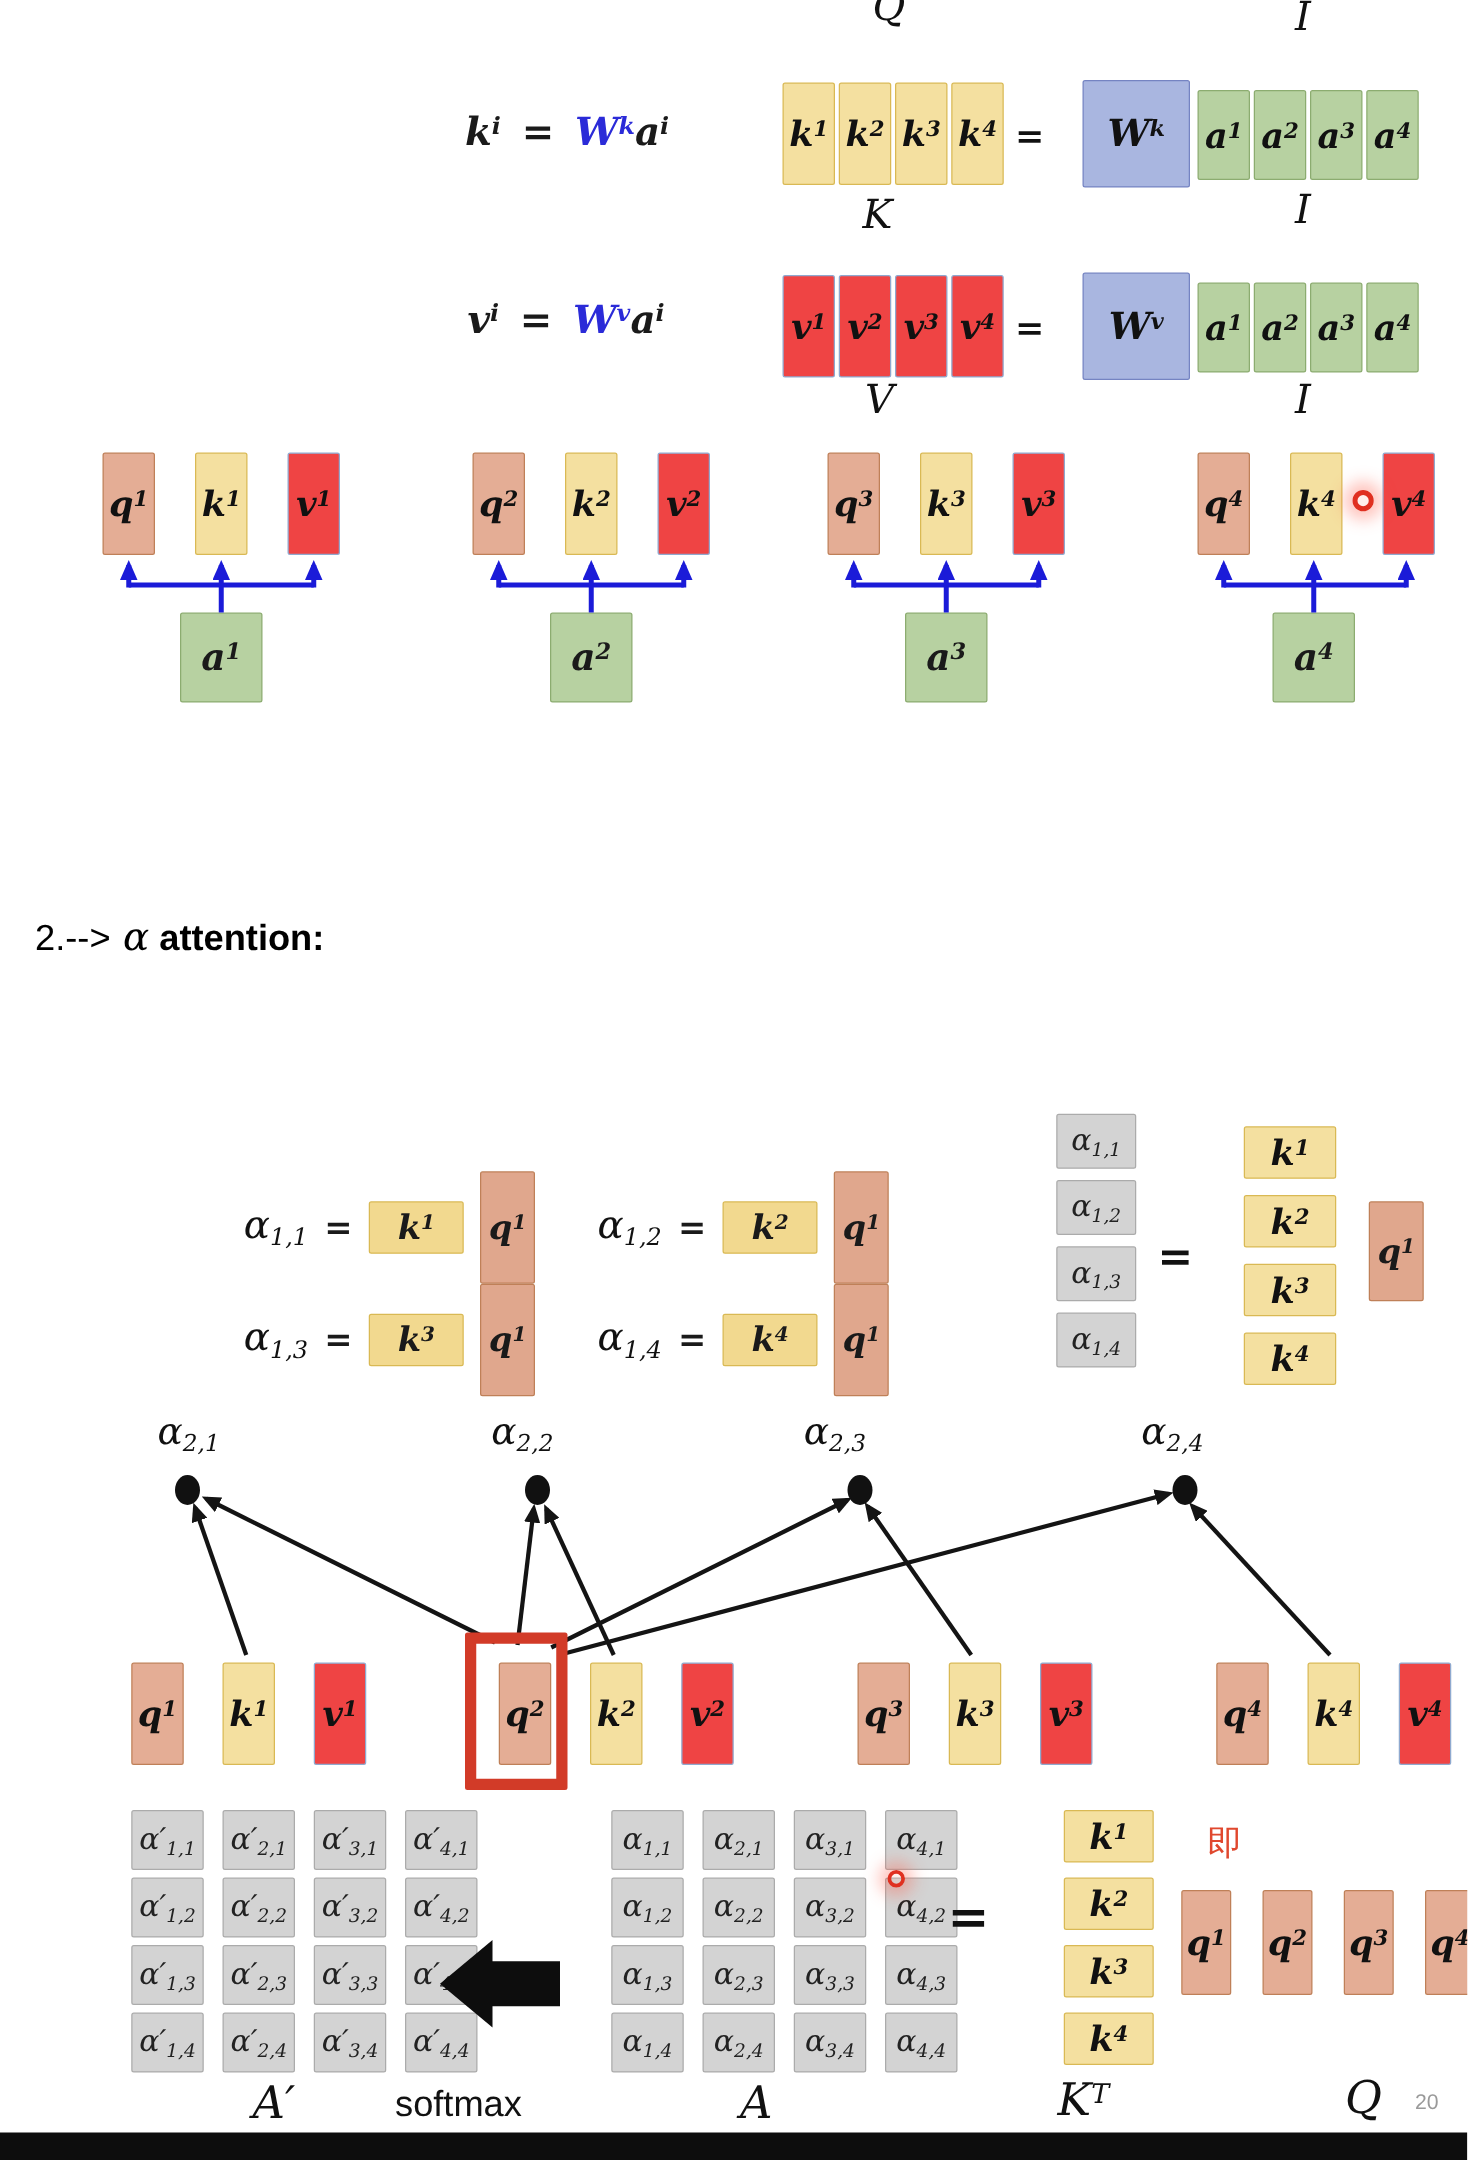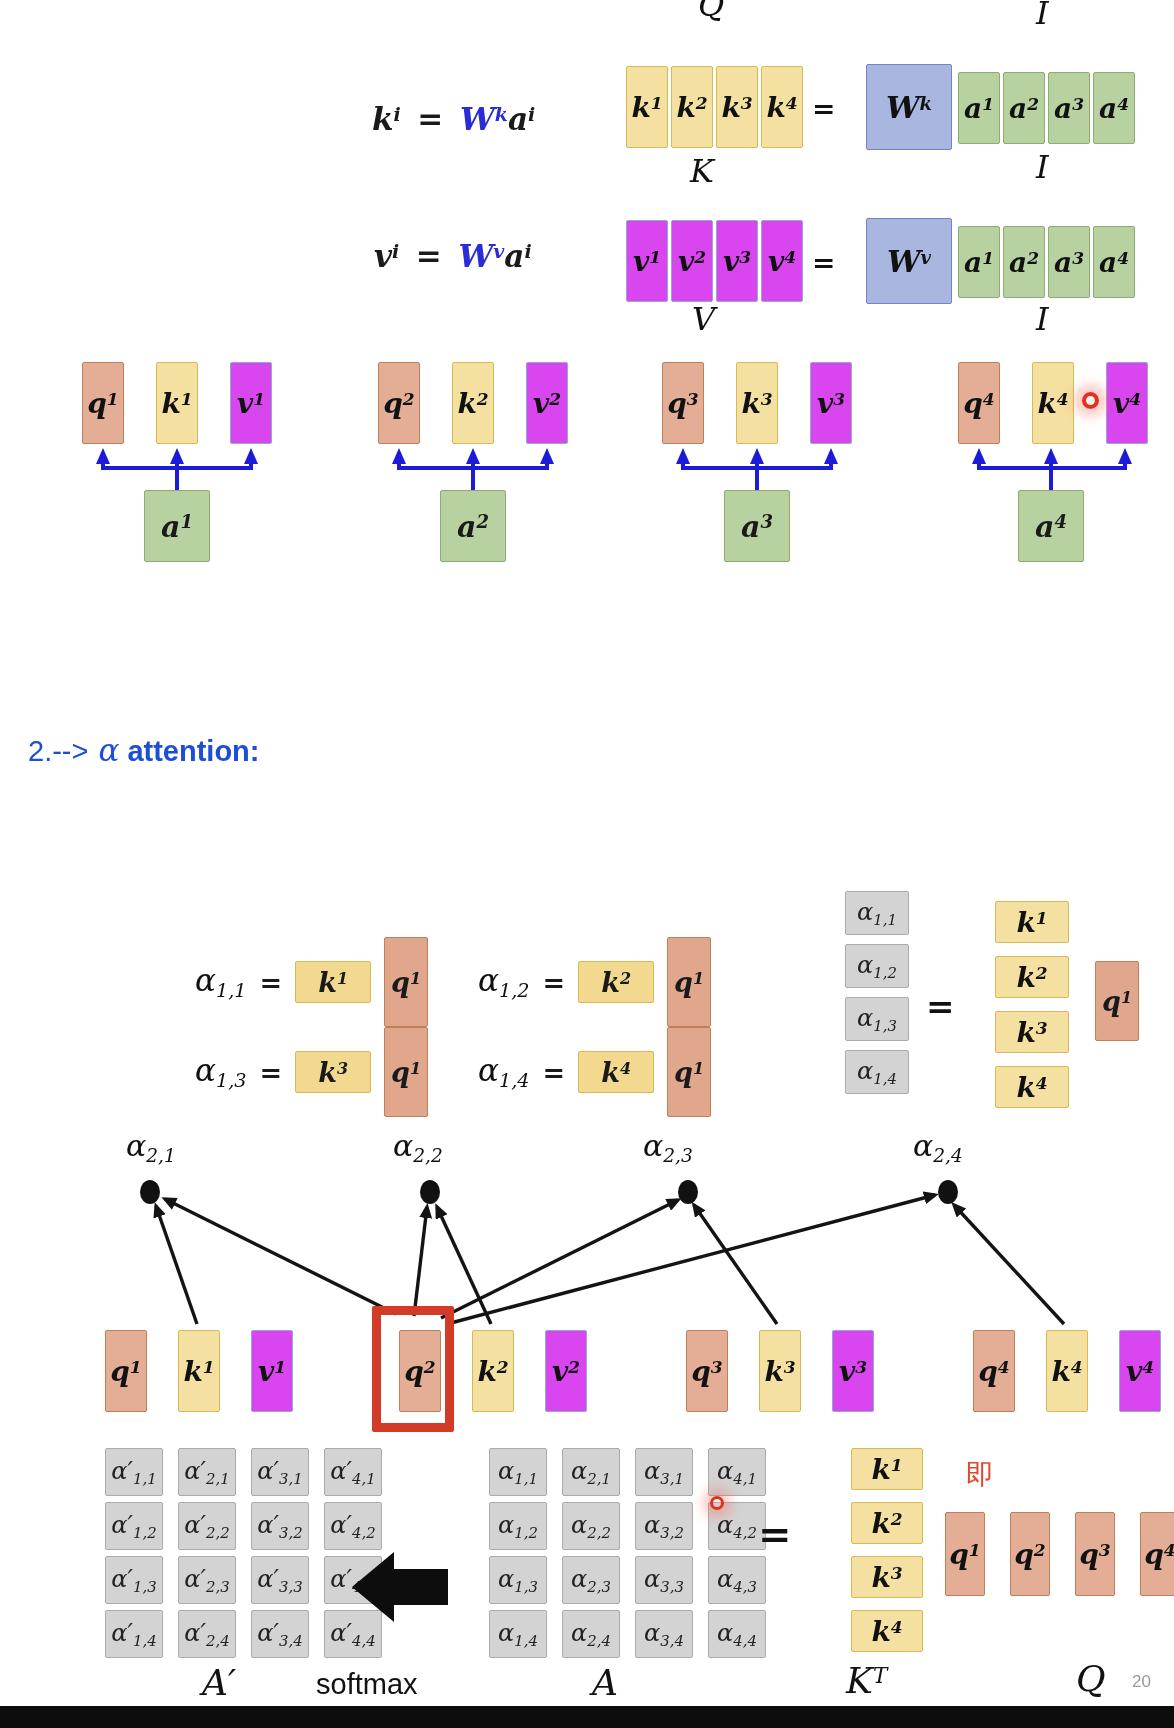--- a/index.html
+++ b/index.html
@@ -13,21 +13,21 @@
   sub.ms{font-size:.62em;vertical-align:-.32em;font-style:italic;}
   sup.msup{font-size:.6em;vertical-align:.45em;}
 
   
   .vec{width:42px;height:82px;border:1.5px solid;border-radius:2px;
        display:flex;align-items:center;justify-content:center;
        font-family:"DejaVu Serif",serif;font-style:italic;font-weight:bold;font-size:28px;color:#111;box-sizing:border-box;}
   .vec.short{height:72px;}
   .kclr{background:#F4E0A0;border-color:#D9B954;}
   .qclr{background:#E4AD95;border-color:#BF8058;}
-  .vclr{background:#d946ef;border-color:#8FA9CF;font-style:italic;}
+  .vclr{background:#ef4444;border-color:#8FA9CF;font-style:italic;}
   .aclr{background:#B7D1A1;border-color:#8CAC70;}
   .lbl sup{font-size:17px;vertical-align:8px;}
 
   #krow1,#arow1,#vrow2,#arow2{display:flex;gap:3px;}
   .wbox{width:86px;height:86px;background:#A9B6E0;border:1.5px solid #7584C2;border-radius:2px;
         display:flex;align-items:center;justify-content:center;
         font-family:"DejaVu Serif",serif;font-style:italic;font-size:30px;color:#111;box-sizing:border-box;}
   .wbox sup{font-size:18px;vertical-align:8px;}
   .mlabel{font-family:"DejaVu Serif",serif;font-style:italic;font-size:32px;color:#111;}
   .eqsign{font-family:"DejaVu Serif",serif;font-weight:bold;font-size:28px;color:#111;}
@@ -43,21 +43,21 @@
   .abox-mid{position:absolute;top:0;width:66px;height:72px;background:#B7D1A1;border:1.5px solid #8CAC70;
         border-radius:2px;display:flex;align-items:center;justify-content:center;
         font-family:"DejaVu Serif",serif;font-style:italic;font-weight:bold;font-size:30px;box-sizing:border-box;}
   .abox-mid sup{font-size:18px;vertical-align:9px;}
   #mid-aboxes .abox-mid:nth-child(1){left:144px;}
   #mid-aboxes .abox-mid:nth-child(2){left:440px;}
   #mid-aboxes .abox-mid:nth-child(3){left:724px;}
   #mid-aboxes .abox-mid:nth-child(4){left:1018px;}
 
   
-  .note-line{font-size:29px;color:#1d4ed8;}
+  .note-line{font-size:29px;color:#000000;}
   .note-alpha{font-family:"DejaVu Serif",serif;font-style:italic;font-size:31px;margin:0 8px 0 10px;}
   .note-bold{font-weight:bold;}
 
   
   #slide-title{font-family:"Liberation Sans",sans-serif;font-style:italic;font-weight:700;font-size:45px;
         letter-spacing:-1px;color:#151515;border-bottom:3px solid #1a1a1a;padding:0 12px 7px 2px;display:inline-block;}
   .sf{position:absolute;display:flex;align-items:center;gap:13px;height:92px;}
   #slide-formulas .sf:nth-child(1){left:195px;top:936px;}
   #slide-formulas .sf:nth-child(2){left:478px;top:936px;}
   #slide-formulas .sf:nth-child(3){left:195px;top:1026px;}
@@ -126,21 +126,21 @@
 </style>
 </head>
 <body>
 
 <div id="page">
 
   <div id="top-diagram">
     <span class="abs mlabel" style="left:698px;top:-14px;">Q</span>
     <span class="abs mlabel" style="left:1036px;top:-6px;">I</span>
 
-    <div class="abs" style="left:372px;top:101px;font-size:31px;">
+    <div class="abs" style="left:372px;top:88px;font-size:31px;">
       <span class="mi mb">k</span><sup class="mi mb fsup">i</sup>
       <span class="mi mb" style="margin:0 8px;">=</span>
       <span class="mi mb blue">W</span><sup class="mi mb fsup blue">k</sup><span class="mi mb">a</span><sup class="mi mb fsup">i</sup>
     </div>
     <div id="krow1" class="abs" style="left:626px;top:66px;">
 
     <div class="vec kclr">
           <span class="lbl"><span>k</span><sup>1</sup></span>
         </div>
         <div class="vec kclr">

